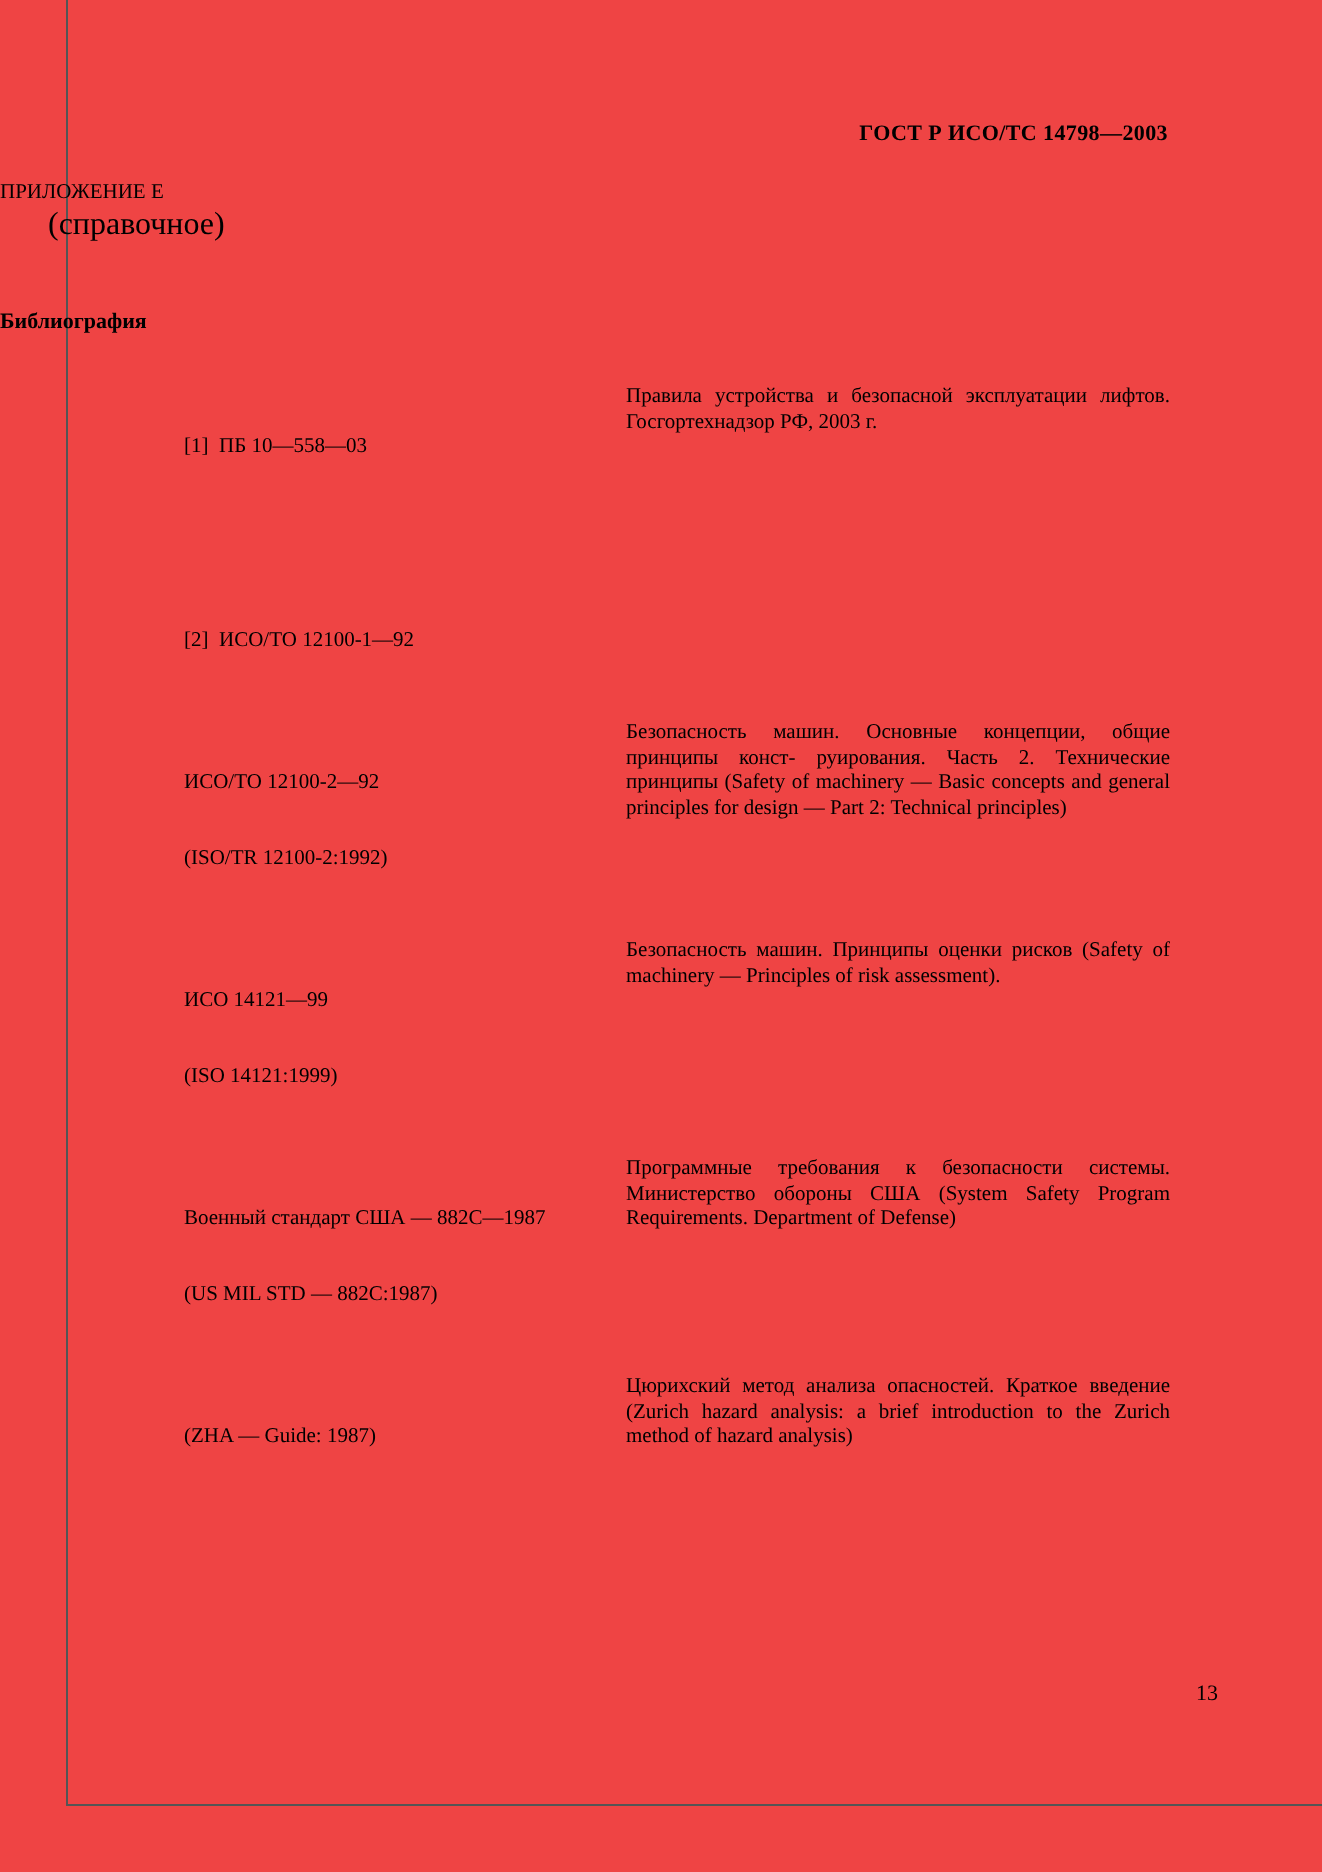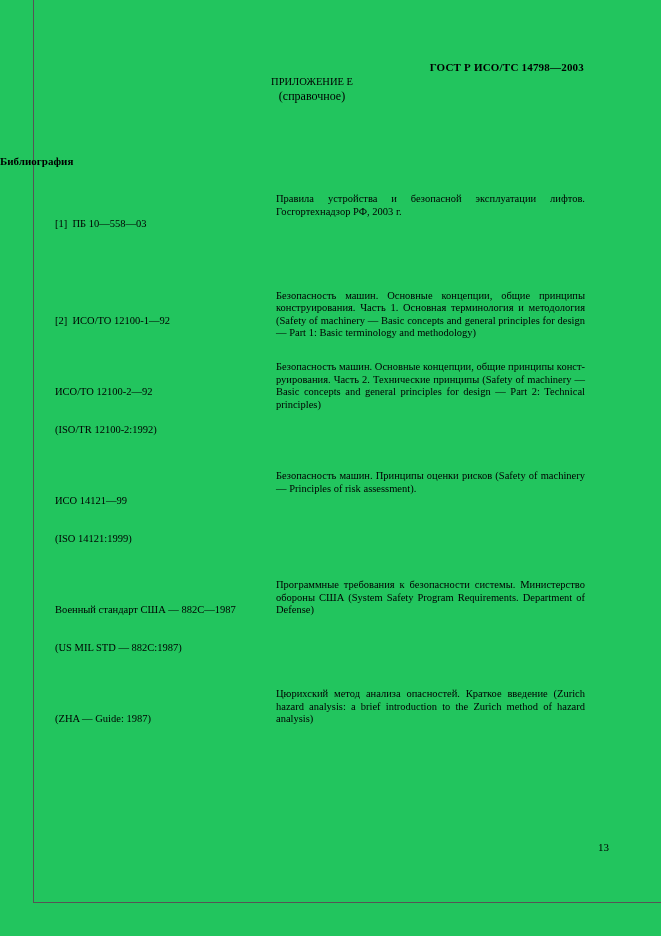--- a/index.html
+++ b/index.html
@@ -4,21 +4,21 @@
 <style>
   html, body {
     margin: 0;
     padding: 0;
     background: #ffffff;
   }
   .page {
     position: relative;
     width: 661px;
     height: 936px;
-    background: #22c55e;
+    background: #ef4444;
     font-family: "Liberation Serif", serif;
     color: #000000;
     overflow: hidden;
   }
   .frame-left {
     position: absolute;
     left: 33px;
     top: 0;
     width: 1px;
     height: 903px;
@@ -37,31 +37,32 @@
     top: 61px;
     left: 0;
     right: 77px;
     text-align: right;
     font-weight: bold;
     font-size: 11px;
     letter-spacing: 0.2px;
   }
   .appendix {
     position: absolute;
-    top: 76px;
+    top: 91px;
     left: 0;
     width: 624px;
-    text-align: center;
+    text-align: left;
   }
   .appendix-title {
     font-size: 10.5px;
   }
   .appendix-note {
-    font-size: 12px;
+    font-size: 16px;
     margin-top: 2px;
+    margin-left: 24px;
   }
   .section-title {
     position: absolute;
     top: 155px;
     left: 0;
     width: 640px;
     text-align: left;
     font-weight: bold;
     font-size: 11px;
   }
@@ -74,20 +75,21 @@
   .bib-row {
     display: flex;
     margin-bottom: 9px;
   }
   .bib-ref {
     flex: 0 0 208px;
     width: 208px;
     font-size: 10.5px;
     line-height: 12.5px;
     white-space: pre;
+    margin-left: 37px;
   }
   .bib-text {
     flex: 1;
     font-size: 10.5px;
     line-height: 12.5px;
     text-align: justify;
     margin-left: 13px;
   }
   .page-number {
     position: absolute;
@@ -120,21 +122,20 @@
         <div>[1]  ПБ 10—558—03</div>
         <div></div>
       </div>
       <div class="bib-text">Правила устройства и безопасной эксплуатации лифтов. Госгортехнадзор РФ, 2003 г.</div>
     </div>
 
     <div class="bib-row">
       <div class="bib-ref">
         <div>[2]  ИСО/ТО 12100-1—92</div>
       </div>
-      <div class="bib-text">Безопасность машин. Основные концепции, общие принципы конструирования. Часть 1. Основная терминология и методология (Safety of machinery — Basic concepts and general principles for design — Part 1: Basic terminology and methodology)</div>
     </div>
 
     <div class="bib-row">
       <div class="bib-ref">
         <div>ИСО/ТО 12100-2—92</div>
         <div>(ISO/TR 12100-2:1992)</div>
       </div>
       <div class="bib-text">Безопасность машин. Основные концепции, общие принципы конст- руирования. Часть 2. Технические принципы (Safety of machinery — Basic concepts and general principles for design — Part 2: Technical principles)</div>
     </div>
 

